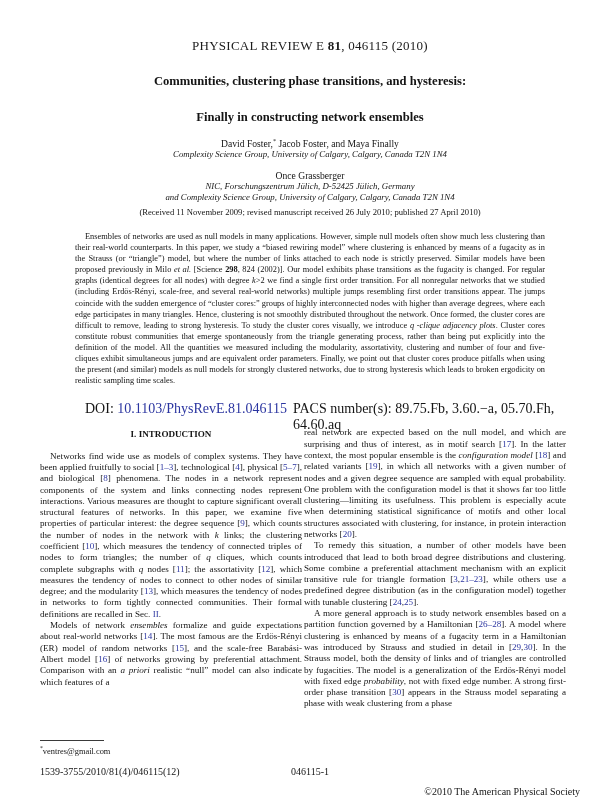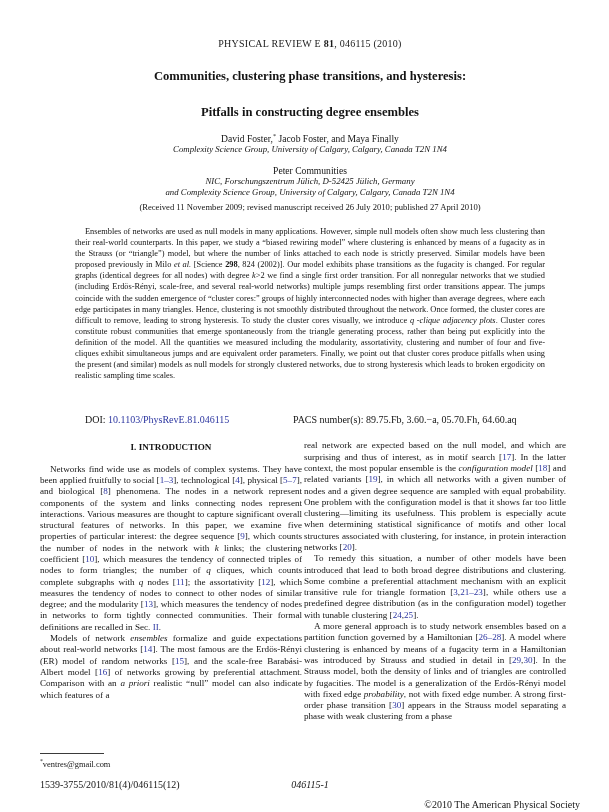--- a/index.html
+++ b/index.html
@@ -10,21 +10,21 @@
     background:#ffffff;
     font-family:"Liberation Serif","DejaVu Serif",serif;
     color:#141414;
     overflow:hidden;
     box-sizing:border-box;
     padding:38px 29px 0 40px;
   }
   .content { width:540px; }
   .journal-header {
     text-align:center;
-    font-size:10px;
+    font-size:13px;
     letter-spacing:.25px;
     color:#1b1b1b;
   }
   .title {
     margin:17px 0 0 0;
     text-align:center;
     font-size:12.6px;
     font-weight:bold;
     line-height:15.5px;
   }
@@ -34,21 +34,21 @@
   .author2 { margin-top:10px; text-align:center; font-size:9.6px; }
   .received { margin-top:4px; text-align:center; font-size:8.6px; }
   .abstract {
     width:470px;
     margin:14px auto 0 auto;
     font-size:8.35px;
     line-height:11.1px;
     text-align:justify;
     text-indent:10px;
   }
-  .doi-row { position:relative; margin-top:33px; height:12px; font-size:10px;text-decoration:underline; }
+  .doi-row { position:relative; margin-top:15px; height:12px; font-size:14px;text-decoration:underline; }
   .doi-row .doi { position:absolute; left:45px; }
   .doi-row .pacs { position:absolute; left:253px; }
   .link { color:#2b35a0; }
   .i { font-style:italic; }
   .b { font-weight:bold; }
   sup { font-size:0.68em; line-height:0; }
   .columns {
     display:flex;
     gap:2px;
     margin-top:14px;
@@ -58,40 +58,40 @@
   .col { width:262px; font-size:9.1px; line-height:11.3px; text-align:justify; }
   .col.left { display:flex; flex-direction:column; }
   .sec-head { text-align:center; font-weight:bold; font-size:9.1px; margin:2px 0 10px 0; }
   .para { margin:0; }
   .para.indent { text-indent:10px; }
   .footnote-block { margin-top:auto; padding-top:10px; }
   .fn-rule { width:64px; border-top:1px solid #3a3a3a; margin-bottom:5px; }
   .fn { font-size:8.4px; }
   .footer { position:relative; margin-top:9px; height:12px; font-size:10px; }
   .footer .f-left { position:absolute; left:0; }
-  .footer .f-center { position:absolute; left:50%; transform:translateX(-50%);font-style:italic; }
+  .footer .f-center { position:absolute; left:50%; transform:translateX(-50%); }
   .footer .f-right { position:absolute; right:0;margin-top:20px; }
 </style>
 </head>
 <body>
 
 <div class="page">
   <div class="content">
 
     <div class="journal-header"><span>PHYSICAL REVIEW E </span><span class="b">81</span><span>, 046115 (2010)</span></div>
 
     <h1 class="title">
       <span class="tl">Communities, clustering phase transitions, and hysteresis:</span>
-      <span class="tl">Pitfalls in constructing degree ensembles</span>
+      <span class="tl">Finally in constructing network ensembles</span>
     </h1>
 
     <div class="authors"><span>David Foster,</span><sup>*</sup><span> Jacob Foster, and Maya Finally</span></div>
     <div class="affil">Complexity Science Group, University of Calgary, Calgary, Canada T2N 1N4</div>
 
-    <div class="author2">Peter Communities</div>
+    <div class="author2">Once Grassberger</div>
     <div class="affil">NIC, Forschungszentrum Jülich, D-52425 Jülich, Germany</div>
     <div class="affil">and Complexity Science Group, University of Calgary, Calgary, Canada T2N 1N4</div>
 
     <div class="received">(Received 11 November 2009; revised manuscript received 26 July 2010; published 27 April 2010)</div>
 
     <div class="abstract"><span>Ensembles of networks are used as null models in many applications. However, simple null models often show much less clustering than their real-world counterparts. In this paper, we study a “biased rewiring model” where clustering is enhanced by means of a fugacity as in the Strauss (or “triangle”) model, but where the number of links attached to each node is strictly preserved. Similar models have been proposed previously in Milo </span><span class="i">et al.</span><span> [Science </span><span class="b">298</span><span>, 824 (2002)]. Our model exhibits phase transitions as the fugacity is changed. For regular graphs (identical degrees for all nodes) with degree </span><span class="i">k</span><span>&gt;2 we find a single first order transition. For all nonregular networks that we studied (including Erdös-Rényi, scale-free, and several real-world networks) multiple jumps resembling first order transitions appear. The jumps coincide with the sudden emergence of “cluster cores:” groups of highly interconnected nodes with higher than average degrees, where each edge participates in many triangles. Hence, clustering is not smoothly distributed throughout the network. Once formed, the cluster cores are difficult to remove, leading to strong hysteresis. To study the cluster cores visually, we introduce </span><span class="i">q -clique adjacency plots</span><span>. Cluster cores constitute robust communities that emerge spontaneously from the triangle generating process, rather than being put explicitly into the definition of the model. All the quantities we measured including the modularity, assortativity, clustering and number of four and five-cliques exhibit simultaneous jumps and are equivalent order parameters. Finally, we point out that cluster cores produce pitfalls when using the present (and similar) models as null models for strongly clustered networks, due to strong hysteresis which leads to broken ergodicity on realistic sampling time scales.</span></div>
 
     <div class="doi-row">
       <span class="doi"><span>DOI: </span><span class="link">10.1103/PhysRevE.81.046115</span></span>
       <span class="pacs">PACS number(s): 89.75.Fb, 3.60.−a, 05.70.Fh, 64.60.aq</span>

